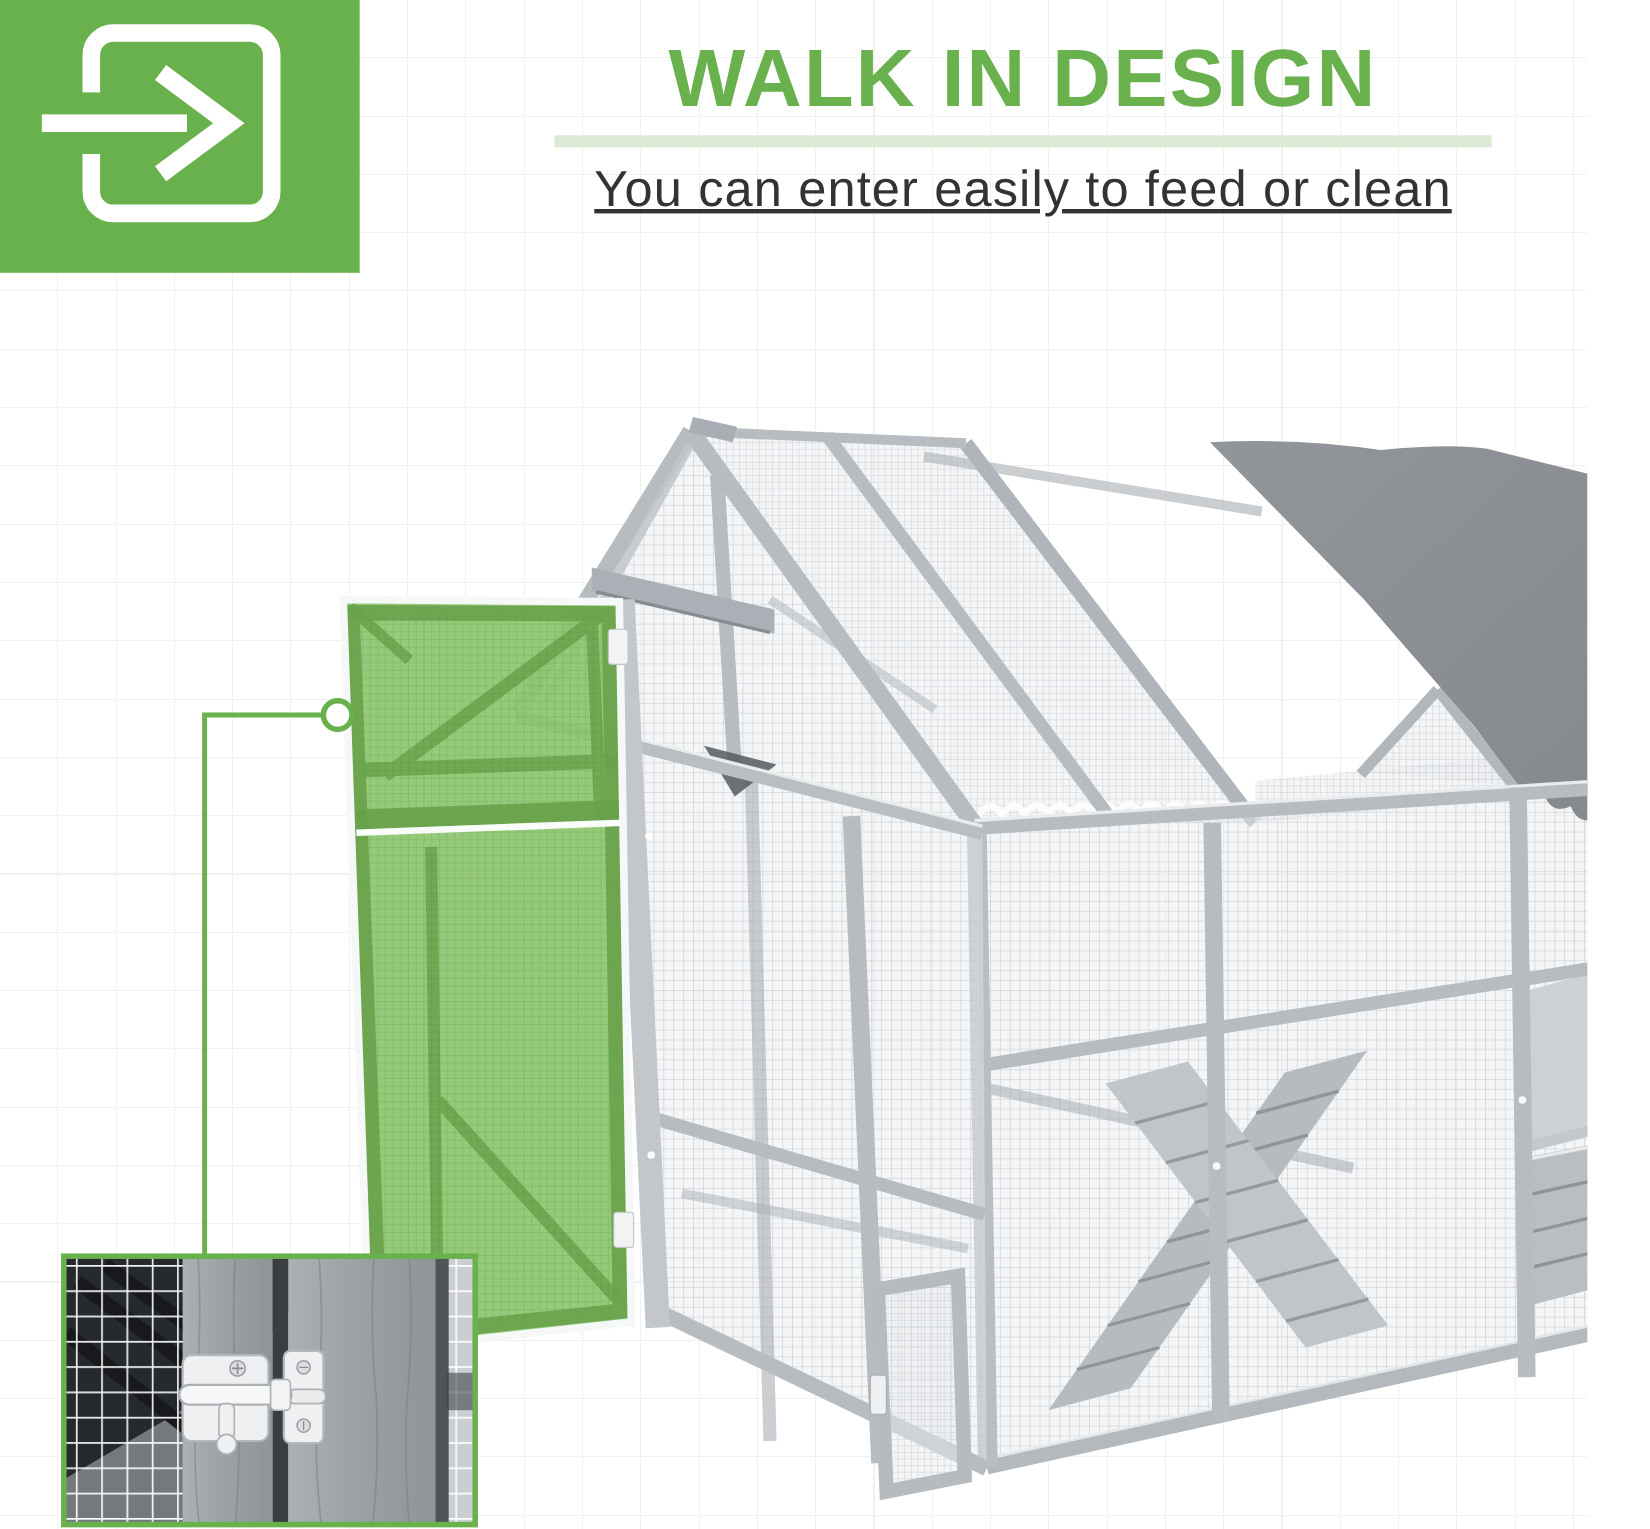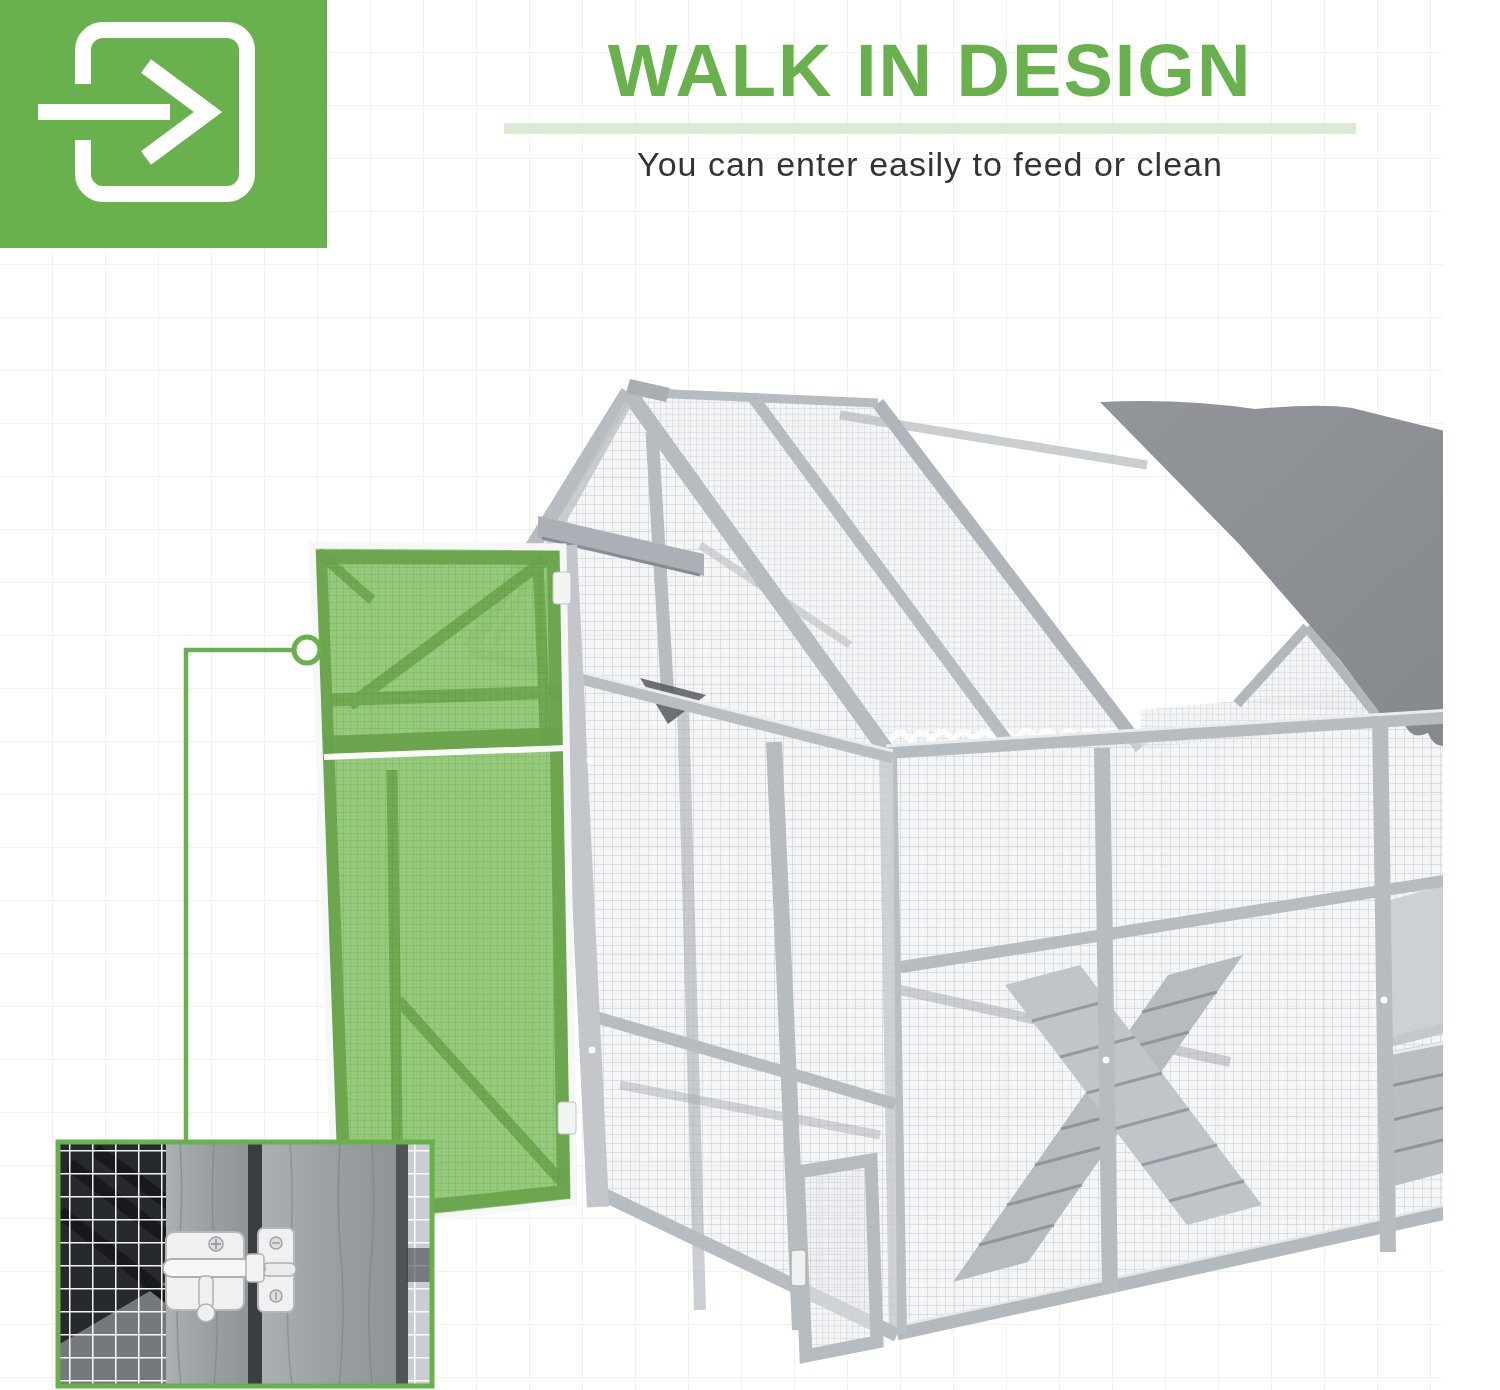--- a/index.html
+++ b/index.html
@@ -22,23 +22,24 @@
   .hero h1{
     margin:0;font-size:74px;font-weight:700;letter-spacing:2px;
     color:var(--accent);line-height:1.28;
     font-family:"Liberation Sans", sans-serif;
   }
   .divider{
     width:852px;height:11px;margin:4px auto 12px auto;
     background:var(--accent-soft);
   }
   .hero p{
-    margin:1px;font-size:34px;font-weight:300;letter-spacing:1px;
+    margin:1px;font-size:46px;font-weight:300;letter-spacing:1px;
     color:var(--text);line-height:1.1;
     font-family:"Liberation Sans", sans-serif;
+    text-decoration:underline;
   }
   .scene{position:absolute;left:0;top:0;}
 </style>
 </head>
 <body>
 
 <div class="page">
 
   <div class="icon-block">
     <svg width="327" height="248" viewBox="0 0 327 248">

